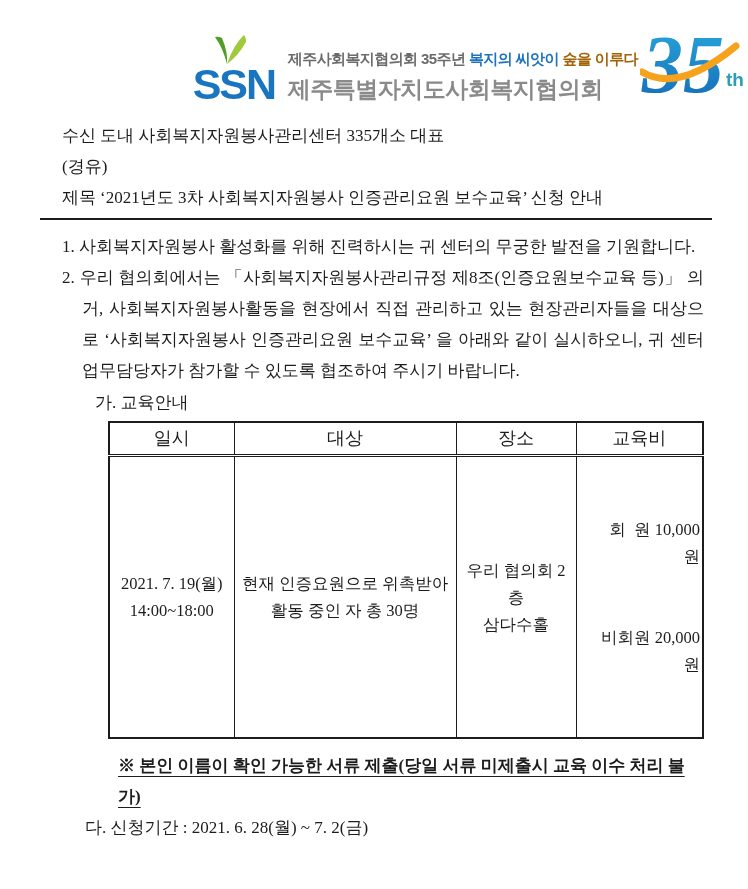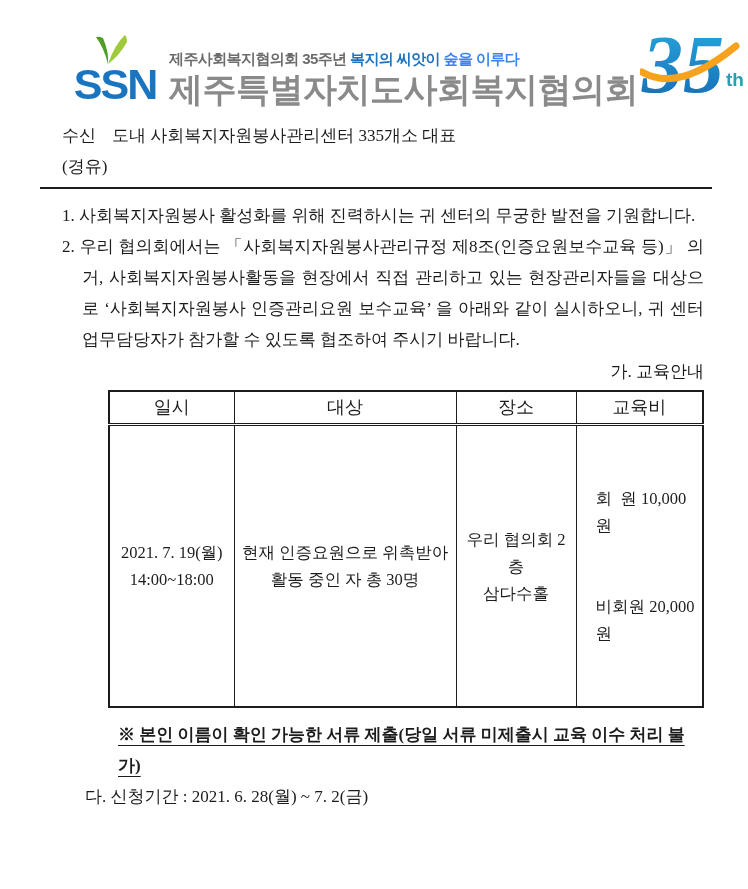--- a/index.html
+++ b/index.html
@@ -18,39 +18,39 @@
     font-family:"Liberation Sans","DejaVu Sans",sans-serif;
     font-weight:800;font-size:43px;line-height:44px;color:#1a75c0;letter-spacing:-2px;
   }
   .logo-center{margin-left:5px;flex:none;}
   .tagline{
     font-family:"Liberation Sans","DejaVu Sans",sans-serif;
     font-weight:700;font-size:15px;line-height:20px;letter-spacing:-0.6px;margin-bottom:3px;white-space:nowrap;
   }
   .tg-gray{color:#6b6b6b;}
   .tg-blue{color:#1e73be;}
-  .tg-navy{color:#3b82f6;}
+  .tg-navy{color:#a16207;}
   .orgname{
     font-family:"Liberation Sans","DejaVu Sans",sans-serif;
-    font-weight:600;font-size:34px;line-height:34px;color:#8a8a8a;letter-spacing:-0.5px;white-space:nowrap;
+    font-weight:600;font-size:23px;line-height:34px;color:#8a8a8a;letter-spacing:-0.5px;white-space:nowrap;
   }
   .anniv{flex:none;margin-left:2px;margin-bottom:-6px;}
 
   
   .content{margin:14px 44px 0 62px;font-size:17px;line-height:31px;}
-  .meta-line .lbl{margin-right:16px;}
+  .meta-line .lbl{margin-right:4px;}
   .rule{border:none;border-top:2px solid #1c1c1c;margin:5px -8px 11px -22px;}
   .para{margin:0;}
   .p2{text-align:justify;padding-left:20px;text-indent:-20px;word-break:break-all;}
-  .ga{margin-left:33px;margin-top:1px;text-align:right;}
+  .ga{margin-left:33px;margin-top:1px;}
 
   table.edu{border-collapse:collapse;border:2px solid #1c1c1c;width:594px;margin:3px 0 11px 46px;table-layout:fixed;font-family:Liberation Serif, serif;}
   table.edu th{border:1px solid #1c1c1c;border-bottom:3px double #1c1c1c;font-weight:400;font-size:18px;padding:2px 0 3px 0;line-height:26px;}
   table.edu td{border:1px solid #1c1c1c;text-align:center;font-size:16.5px;line-height:27px;padding:5px 2px;}
-  table.edu td.fee{text-align:left;padding-left:19px;white-space:pre-wrap;}
+  table.edu td.fee{text-align:right;padding-left:19px;white-space:pre-wrap;}
 
   .na,.da,.ma-title{margin-left:23px;}
   .note{margin-left:56px;font-weight:700;text-decoration:underline;text-underline-offset:5px;text-decoration-thickness:1.3px;}
 </style>
 </head>
 <body>
 
 <div class="doc">
 
   <div class="logo-row">
@@ -81,20 +81,23 @@
       <text x="86" y="70" font-family="'Liberation Sans',sans-serif" font-size="19" font-weight="bold" fill="#2d9db5">th</text>
     </svg>
   </div>
 
   <div class="content">
 
     <p class="para meta-line">
       <span class="lbl">수신</span><span>도내 사회복지자원봉사관리센터 335개소 대표</span>
     </p>
     <p class="para">(경유)</p>
+    <p class="para meta-line">
+      <span class="lbl">제목</span><span>‘2021년도 3차 사회복지자원봉사 인증관리요원 보수교육’ 신청 안내</span>
+    </p>
 
     <hr class="rule">
 
     <p class="para">1. 사회복지자원봉사 활성화를 위해 진력하시는 귀 센터의 무궁한 발전을 기원합니다.</p>
     <p class="para p2">2. 우리 협의회에서는 「사회복지자원봉사관리규정 제8조(인증요원보수교육 등)」 의거, 사회복지자원봉사활동을 현장에서 직접 관리하고 있는 현장관리자들을 대상으로 ‘사회복지자원봉사 인증관리요원 보수교육’ 을 아래와 같이 실시하오니, 귀 센터 업무담당자가 참가할 수 있도록 협조하여 주시기 바랍니다.</p>
 
     <p class="para ga">가. 교육안내</p>
 
     <table class="edu">
       <colgroup>

